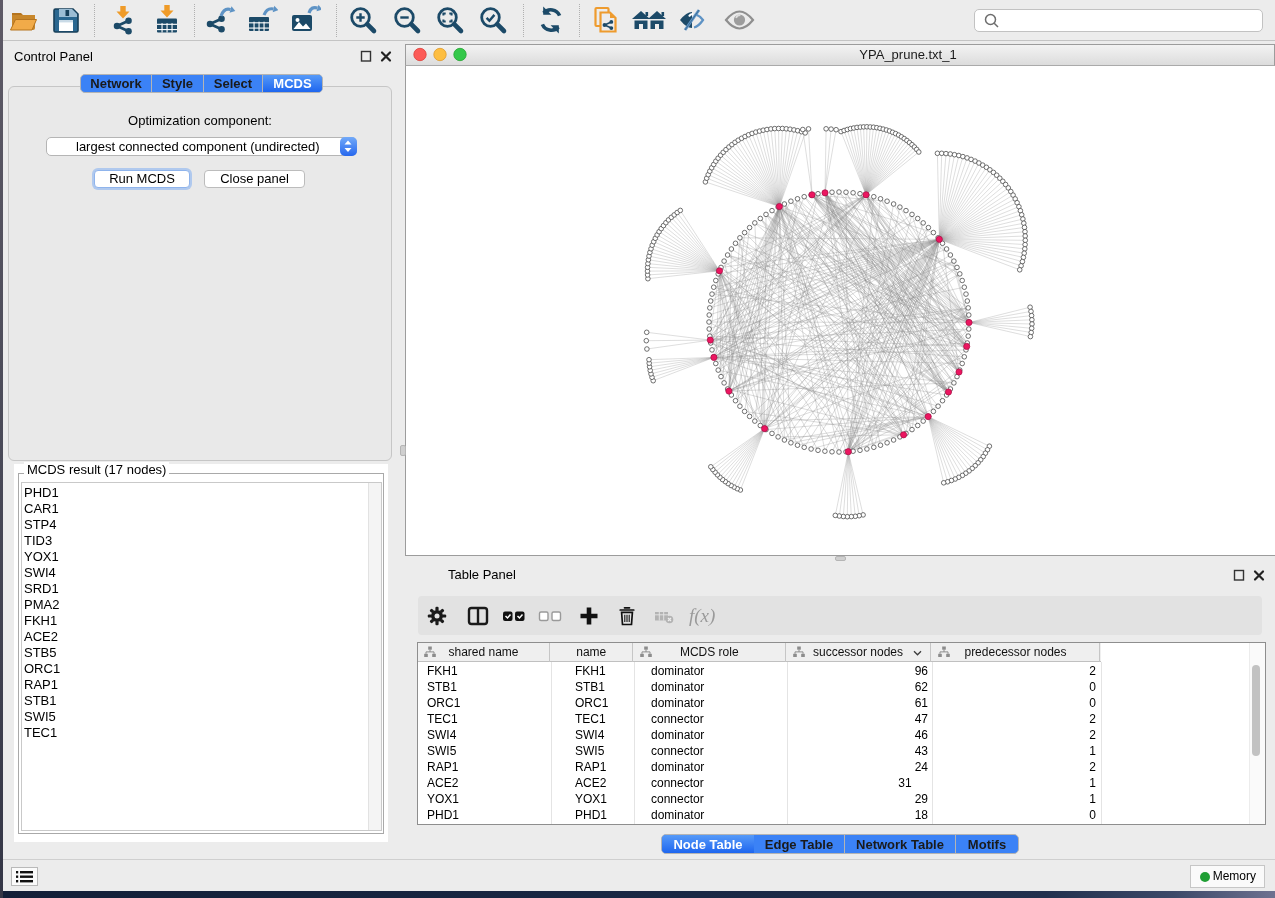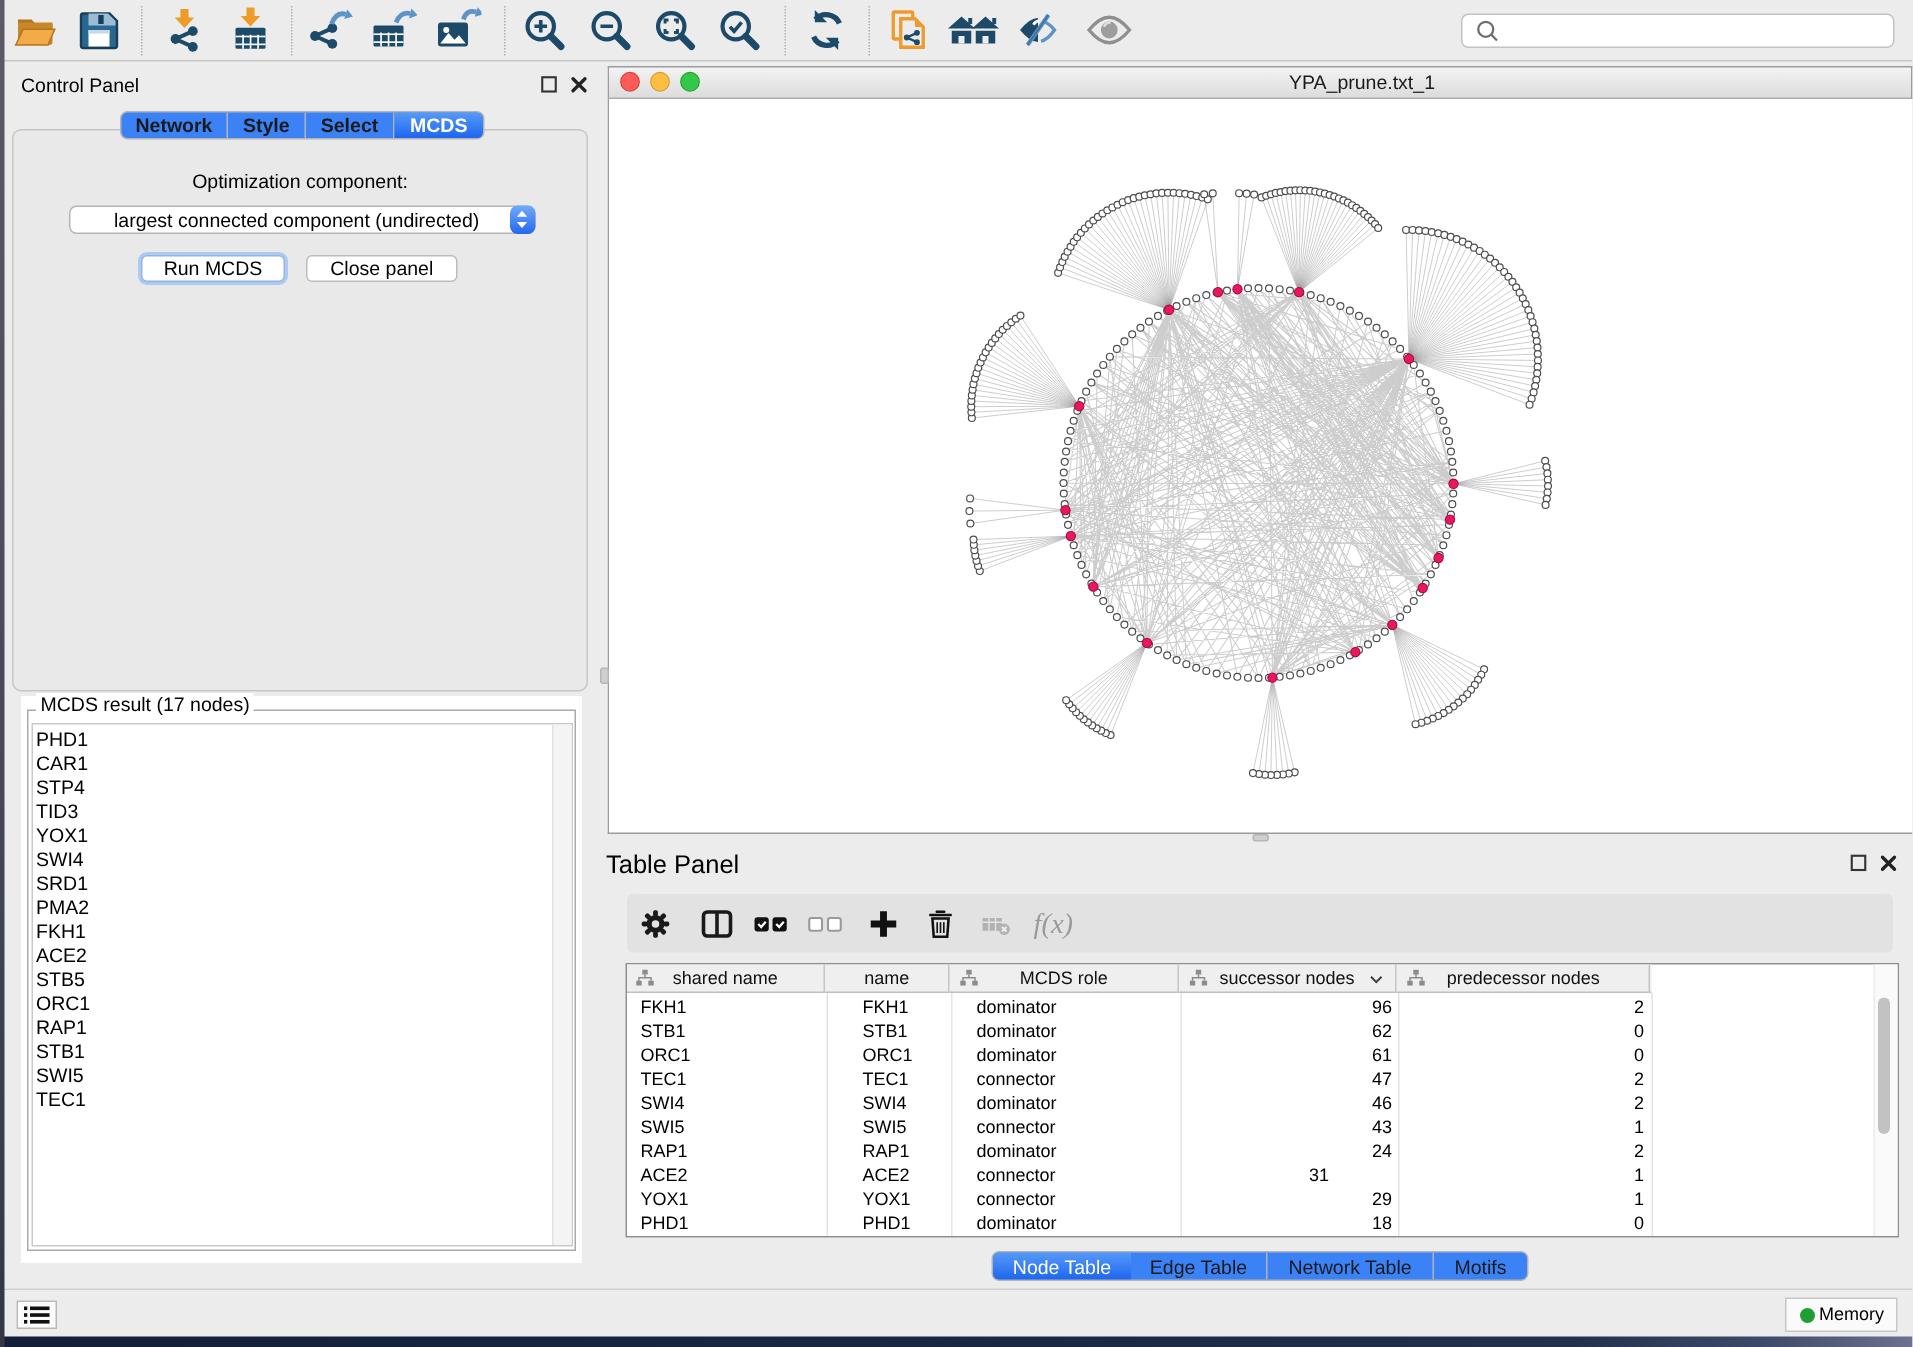--- a/index.html
+++ b/index.html
@@ -5,39 +5,39 @@
 body{font-family:"Liberation Sans",sans-serif;background:#ececec;position:relative;font-size:13px;color:#000}
 .toolbar{position:absolute;left:0;top:0;width:1275px;height:41px;background:#ececec;border-bottom:1px solid #c4c4c4}
 .tsep{position:absolute;top:4px;height:33px;width:0;border-left:1px dotted #b0b0b0}
 .search{position:absolute;left:974px;top:9px;width:289px;height:23px;background:#fff;border:1px solid #c2c2c2;border-radius:5px}
 .cp-title{position:absolute;left:14px;top:49px;font-size:13px}
 .tabpane{position:absolute;left:8px;top:86px;width:384px;height:375px;border:1px solid #c6c6c6;border-radius:6px;background:#e9e9e9}
 .seg{position:absolute;display:flex;background:#3b82f6;border:1px solid #b4b4b4;border-radius:5px;overflow:hidden}
 .sg{height:100%;border-right:1px solid #b4b4b4;display:flex;align-items:center;justify-content:center;font-size:13px;font-weight:600;color:#1a1a1a}
 .sg.sel{background:linear-gradient(#569af8,#1e66ef);color:#fff;border-right:none}
 .seg .sg:last-child{flex:1}
-.segb .sg{font-weight:400}
+.segb .sg{font-weight:700}
 .optlabel{position:absolute;left:0;top:113px;width:400px;text-align:center;font-size:13px}
 .combo{position:absolute;left:46px;top:137px;width:311px;height:19px;background:#fff;border:1px solid #b5b5b5;border-radius:5px;font-size:13px;line-height:17px;padding-left:29px}
 .cap{position:absolute;right:-1px;top:-1px;width:17px;height:19px;border-radius:5px;background:linear-gradient(#72aaf9,#2667ee)}
 .btn{position:absolute;top:170px;height:18px;background:#fff;border:1px solid #bcbcbc;border-radius:4px;text-align:center;font-size:13px;line-height:16px}
 .runbtn{left:94px;width:96px;border:1px solid #8fb4ec;box-shadow:0 0 0 2px rgba(120,170,243,.5)}
 .closebtn{left:204px;width:101px}
 .respanel{position:absolute;left:14px;top:464px;width:374px;height:378px;background:#fff}
 .groupbox{position:absolute;left:18px;top:473px;width:366px;height:361px;border:1px solid #a9a9a9}
 .grouplegend{position:absolute;left:24px;top:462px;background:#fff;padding:0 3px;font-size:13px}
 .listbox{position:absolute;left:21px;top:482px;width:361px;height:349px;background:#fff;border:1px solid #c9c9c9;font-size:13px;line-height:16px;padding:2px 0 0 2px;overflow:hidden}
 .listtrack{position:absolute;left:368px;top:483px;width:13px;height:347px;background:#f4f4f4;border-left:1px solid #e2e2e2}
 .netbar{position:absolute;left:405px;top:44px;width:870px;height:22px;background:linear-gradient(#f3f3f3,#dcdcdc);border:1px solid #9c9c9c;border-bottom:1px solid #aaa}
 .nettitle{position:absolute;left:808px;top:47px;width:200px;text-align:center;font-size:13px;color:#1a1a1a}
 .netcanvas{position:absolute;left:405px;top:66px;width:870px;height:490px;background:#fff;border-left:1px solid #9c9c9c;border-bottom:1px solid #9c9c9c}
 .vdivider{position:absolute;left:394px;top:42px;width:11px;height:817px;background:#ececec}
 .vhandle{position:absolute;left:400px;top:445px;width:6px;height:11px;background:#cfcfcf;border:1px solid #b5b5b5;border-radius:2px}
 .hhandle{position:absolute;left:835px;top:556px;width:11px;height:5px;background:#cfcfcf;border:1px solid #b5b5b5;border-radius:2px}
-.tp-title{position:absolute;left:404px;top:567px;font-size:17px}
+.tp-title{position:absolute;left:448px;top:567px;font-size:13px}
 .tp-toolbar{position:absolute;left:418px;top:596px;width:844px;height:39px;background:#e2e2e2;border-radius:4px}
 .tbl{position:absolute;left:417px;top:642px;width:849px;height:183px;background:#fff;border:1px solid #8e8e8e}
 .thead{position:absolute;left:418px;top:643px;width:683px;height:19px;background:#efefef;border-bottom:1px solid #c0c0c0}
 .hcell{position:absolute;top:643px;height:19px;border-right:1px solid #c6c6c6;text-align:center;font-size:12px;line-height:19px;color:#111}
 .gline{position:absolute;top:662px;width:1px;height:162px;background:#e4e4e4}
 .trow{position:absolute;left:0;width:1275px;height:16px;font-size:12px}
 .trow span{position:absolute;top:1px}
 .tscroll{position:absolute;left:1249px;top:643px;width:16px;height:181px;background:#fafafa;border-left:1px solid #ececec}
 .tthumb{position:absolute;left:1252px;top:665px;width:8px;height:91px;background:#c2c2c2;border-radius:4px}
 .statusline{position:absolute;left:0;top:859px;width:1275px;height:1px;background:#cfcfcf}
@@ -701,21 +701,21 @@
     <span style="left:427px">RAP1</span>
     <span style="left:575px">RAP1</span>
     <span style="left:651px">dominator</span>
     <span style="left:790px;width:138px;text-align:right">24</span>
     <span style="left:935px;width:161px;text-align:right">2</span>
   </div>
 <div class="trow" style="top:775px">
     <span style="left:427px">ACE2</span>
     <span style="left:575px">ACE2</span>
     <span style="left:651px">connector</span>
-    <span style="left:748px;width:138px;text-align:right">31</span>
+    <span style="left:836px;width:138px;text-align:center">31</span>
     <span style="left:935px;width:161px;text-align:right">1</span>
   </div>
 <div class="trow" style="top:791px">
     <span style="left:427px">YOX1</span>
     <span style="left:575px">YOX1</span>
     <span style="left:651px">connector</span>
     <span style="left:790px;width:138px;text-align:right">29</span>
     <span style="left:935px;width:161px;text-align:right">1</span>
   </div>
 <div class="trow" style="top:807px">

